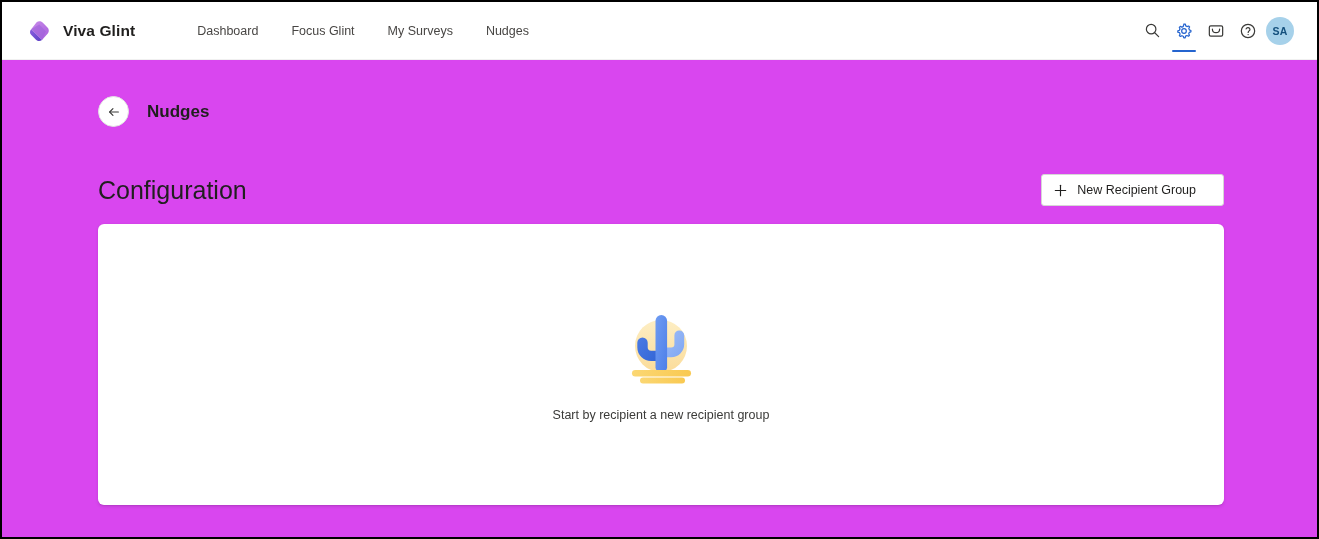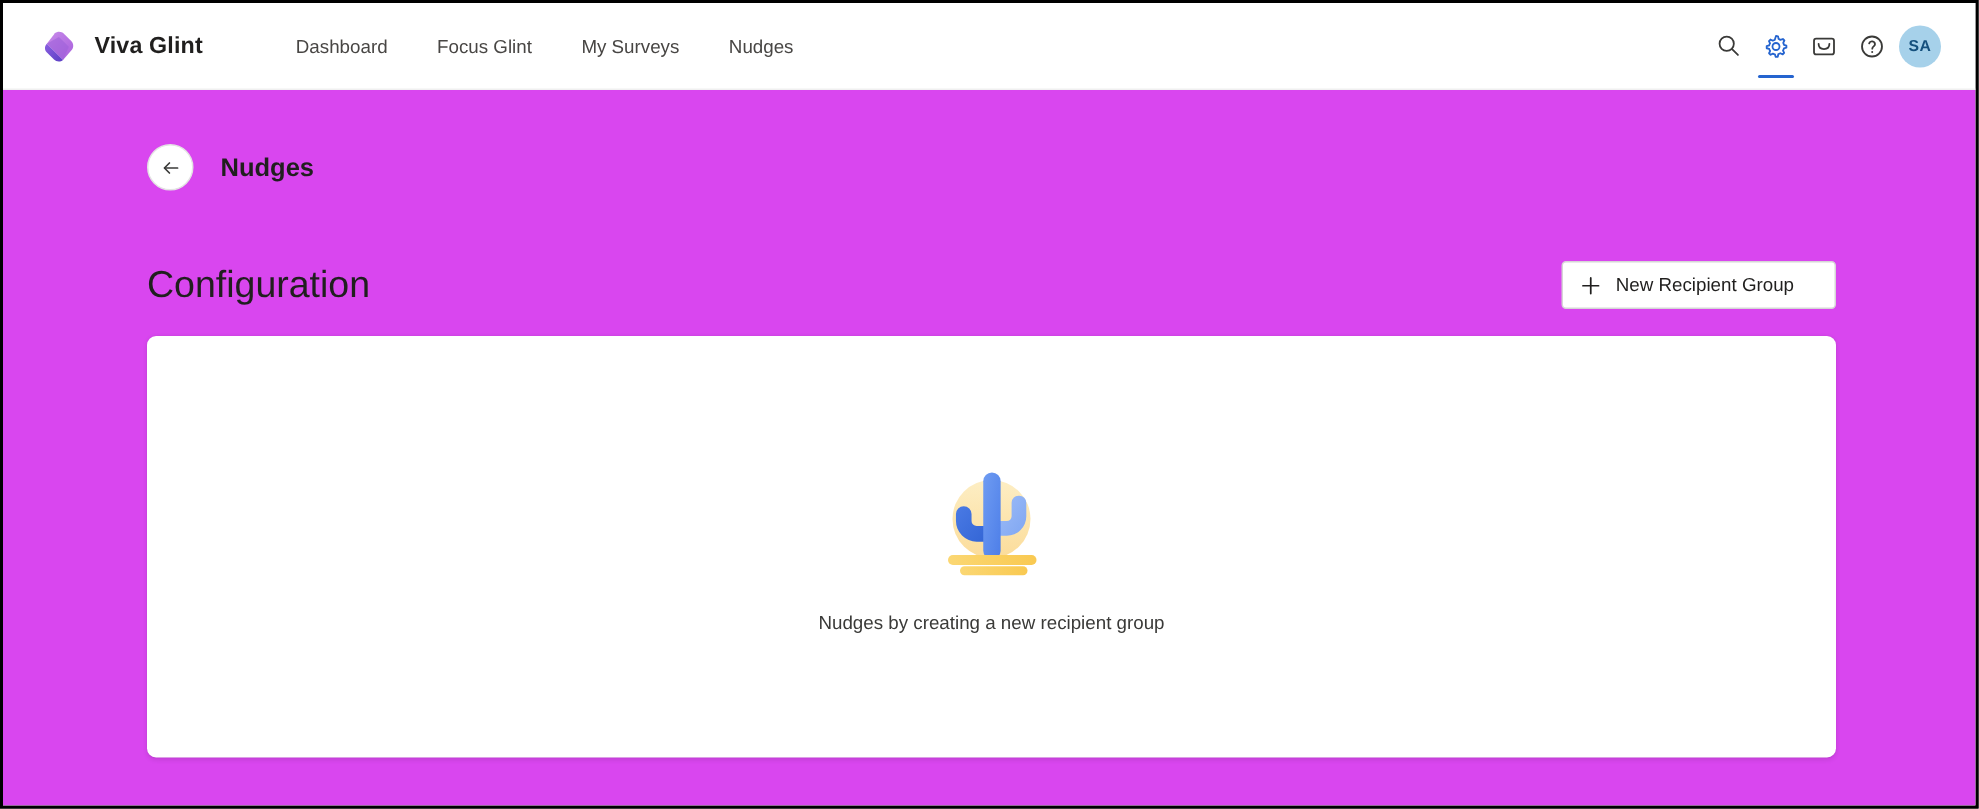--- a/index.html
+++ b/index.html
@@ -350,18 +350,18 @@
             <path d="M64.5 29.5 a4.7 4.7 0 0 1 4.7 4.7 v9.0 a13.0 13.0 0 0 1 -13.0 13.0 h-5.2 v-9.8 h5.2
                      a3.2 3.2 0 0 0 3.2 -3.2 v-9.0 a4.7 4.7 0 0 1 5.1 -4.7 z" fill="url(#cactusLight)"></path>
 
             <rect x="40.5" y="14" width="11.6" height="58" rx="5.8" fill="url(#cactusMain)"></rect>
 
             <rect x="17" y="69" width="59" height="6.6" rx="3.3" fill="url(#groundGrad)"></rect>
             <rect x="25" y="76.5" width="45" height="6.0" rx="3.0" fill="url(#groundGrad)"></rect>
           </svg>
         </span>
 
-        <span class="empty-text">Nudges by creating a new recipient group</span>
+        <span class="empty-text">Start by recipient a new recipient group</span>
       </div>
     </div>
 
   </div>
 </div>
 
 </body></html>

